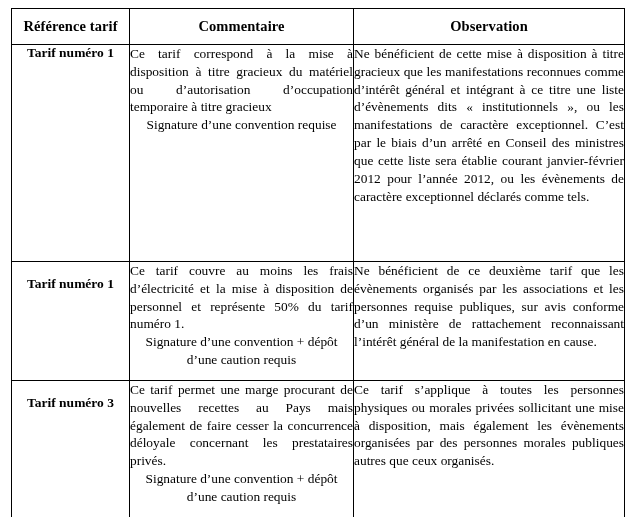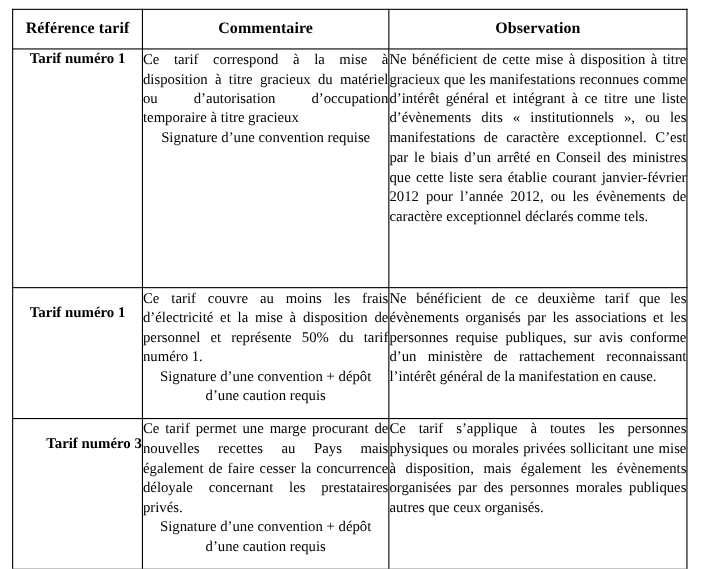--- a/index.html
+++ b/index.html
@@ -85,21 +85,21 @@
     text-align: justify;
     text-align-last: left;
   }
   .cell-text p.plain {
     text-align: center;
   }
 
   
   tr[data-name="table-row-tarif-1"] > td { height: 216px; }
   tr[data-name="table-row-tarif-2"] > td { height: 104px; }
-  tr[data-name="table-row-tarif-3"] > td { height: 122px; text-align: right; }
+  tr[data-name="table-row-tarif-3"] > td { height: 122px; }
 
   tr[data-name="table-row-tarif-2"] .cell-ref,
   tr[data-name="table-row-tarif-3"] .cell-ref {
     padding-top: 14px;
   }
 </style>
 </head>
 <body>
 
 <div id="page" data-name="document-page">

